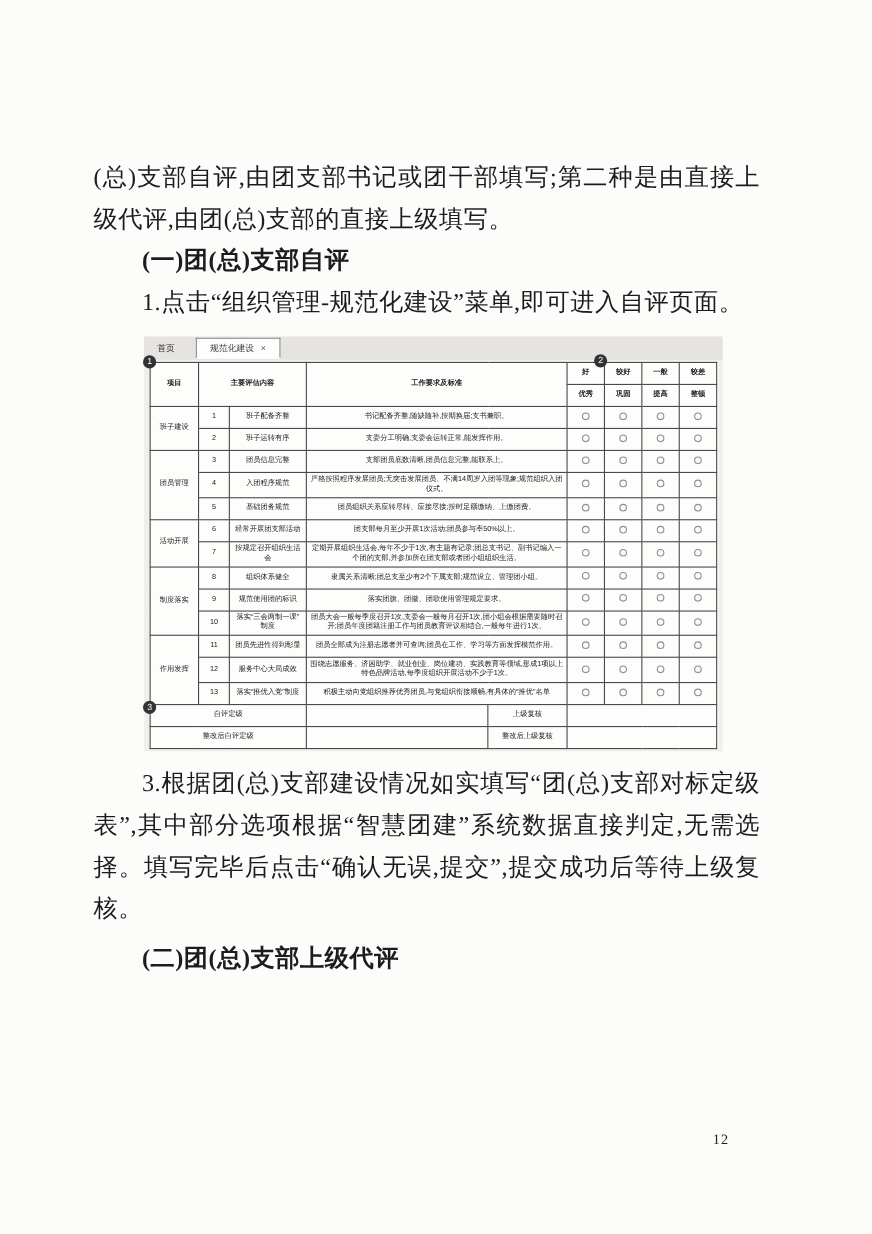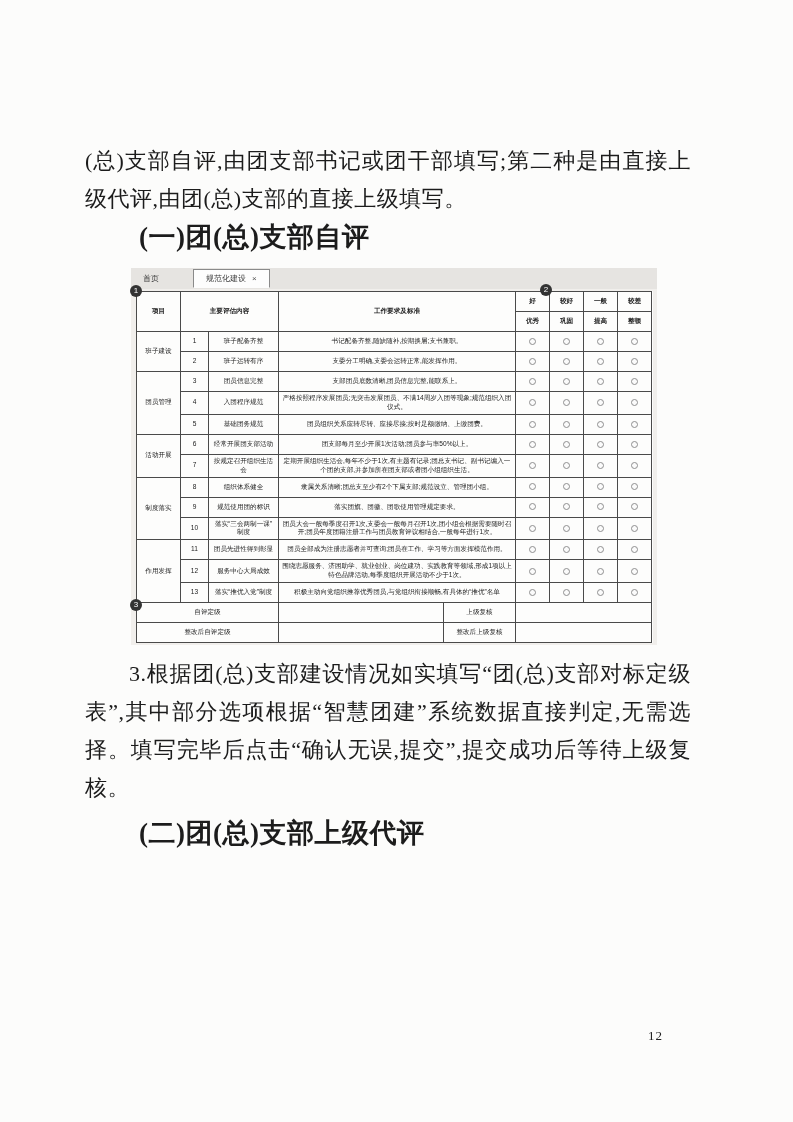--- a/index.html
+++ b/index.html
@@ -18,21 +18,21 @@
   }
   .para{
     font-size:22px;
     line-height:38px;
     text-align:justify;
     margin:0;
     letter-spacing:0.5px;
   }
   .indent{text-indent:2em;}
   .headline{
-    font-size:27px;
+    font-size:22px;
     line-height:38px;
     font-weight:bold;
     margin:0;
     text-indent:2em;
     letter-spacing:0.5px;
   }
   
   .shot{
     margin:12px 0 10px 46px;
     width:526px;
@@ -49,21 +49,21 @@
     color:#3b3b3b;
   }
   .tab{
     padding:3px 12px;
     white-space:nowrap;
   }
   .tab.active{
     background:#fdfdfd;
     border:1px solid #8a8a8a;
     border-bottom-color:#fdfdfd;
-    margin-left:22px;
+    margin-left:7px;
     display:flex;
     gap:6px;
     align-items:center;
   }
   .tab .close{
     font-size:8px;color:#555;line-height:1;
   }
   .tablewrap{
     position:relative;
     margin:2px 4px 0 5px;
@@ -123,20 +123,21 @@
   }
 </style>
 </head>
 <body>
 
 <div class="page">
   <div class="textcol">
 
     <p class="para">(总)支部自评,由团支部书记或团干部填写;第二种是由直接上级代评,由团(总)支部的直接上级填写。</p>
     <p class="headline">(一)团(总)支部自评</p>
+    <p class="para indent">1.点击“组织管理-规范化建设”菜单,即可进入自评页面。</p>
 
     <div class="shot">
       <div class="tabbar">
         <span class="tab">首页</span>
         <span class="tab active">
           <span>规范化建设</span>
           <span class="close">×</span>
         </span>
       </div>
       <div class="tablewrap">

